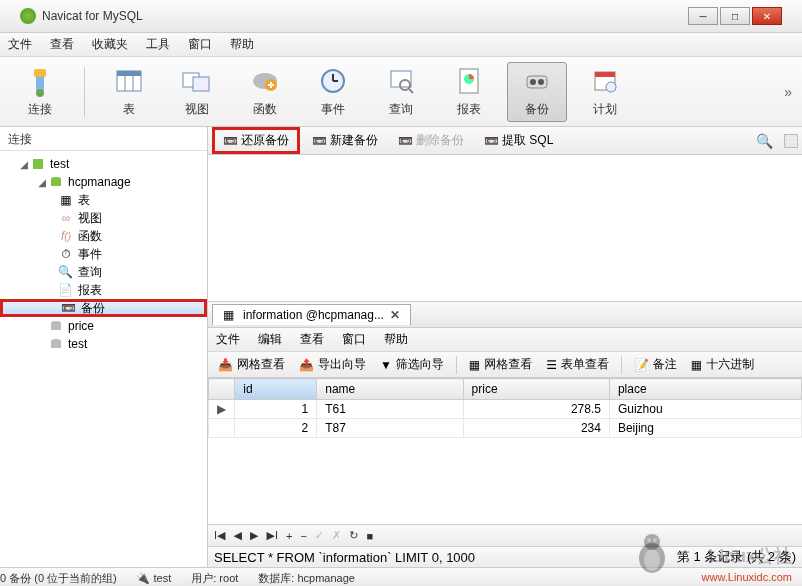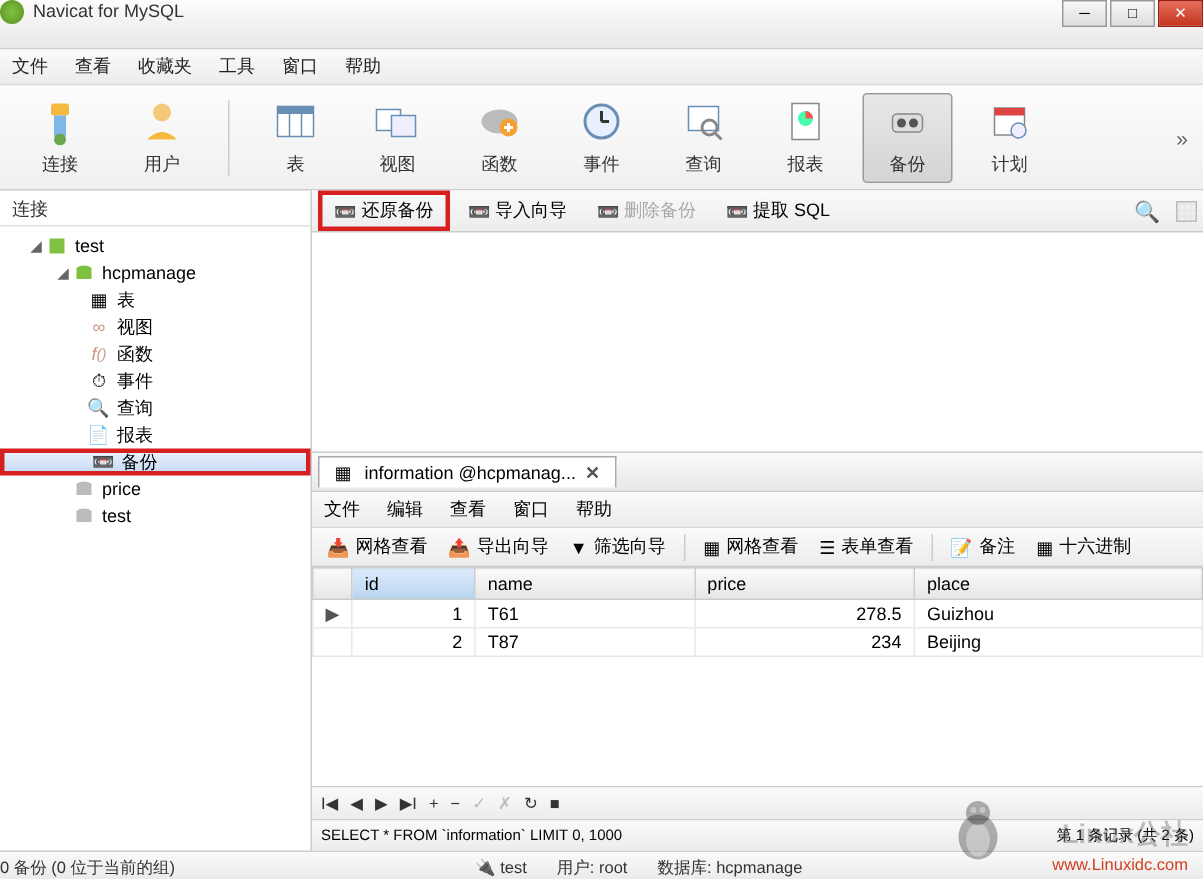--- a/index.html
+++ b/index.html
@@ -1,18 +1,18 @@
 <!DOCTYPE html>
 <html><head>
   <meta charset="utf-8">
   <style>
     * { box-sizing: border-box; margin: 0; padding: 0; font-family: "Microsoft YaHei", Arial, sans-serif; }
     body { width: 802px; height: 586px; background: #fff; font-size: 12px; overflow: hidden; position: relative; }
     
-    .titlebar { height: 33px; background: linear-gradient(#fcfcfc, #e8e8e8); border-bottom: 1px solid #ccc; display: flex; padding: 0 0; }
+    .titlebar { height: 33px; background: linear-gradient(#fcfcfc, #e8e8e8); border-bottom: 1px solid #ccc; display: flex; align-items: center; padding: 0 20px; }
     .titlebar .app-icon { width: 16px; height: 16px; background: radial-gradient(circle, #7fc242, #5a9020); border-radius: 50%; margin-right: 6px; }
     .titlebar .title { flex: 1; color: #333; }
     .titlebar .win-btns { display: flex; gap: 2px; }
     .titlebar .win-btn { width: 30px; height: 18px; border: 1px solid #999; background: linear-gradient(#f8f8f8,#ddd); display: flex; align-items: center; justify-content: center; font-size: 10px; cursor: pointer; }
     .titlebar .win-btn.close { background: linear-gradient(#e76f5b,#c3341c); color: #fff; border-color: #a02010; }
     
     .menubar { height: 24px; background: linear-gradient(#fafafa,#ececec); display: flex; align-items: center; padding: 0 8px; gap: 18px; border-bottom: 1px solid #d8d8d8; }
     .menubar span { cursor: pointer; color: #222; }
     
     .maintoolbar { height: 70px; background: linear-gradient(#fcfcfc,#f0f0f0); border-bottom: 1px solid #ccc; display: flex; align-items: center; padding: 0 10px; gap: 8px; }
@@ -65,21 +65,21 @@
     .grid-area { flex: 1; overflow: auto; border-bottom: 1px solid #ccc; }
     table { border-collapse: collapse; width: 100%; font-size: 12px; }
     th { background: linear-gradient(#fafafa,#e6e6e6); border: 1px solid #ccc; padding: 3px 8px; text-align: left; font-weight: normal; }
     th.sel { background: linear-gradient(#dcebfb,#b8d4f0); margin-left: 20px; }
     td { border: 1px solid #e8e8e8; padding: 2px 8px; }
     td.num { text-align: right; }
     .rowmark { width: 18px; text-align: center; color: #555; }
     
     .navrow { height: 22px; display: flex; align-items: center; padding: 0 6px; gap: 8px; background: linear-gradient(#fafafa,#ececec); border-bottom: 1px solid #ccc; font-size: 11px; color: #333; }
     .navrow .nb { cursor: pointer; font-size: 11px; }
-    .sqlrow { height: 20px; display: flex; align-items: center; padding: 0 6px; gap: 20px; background: linear-gradient(#fafafa,#ececec); font-size: 10px; }
+    .sqlrow { height: 20px; display: flex; align-items: center; padding: 0 6px; gap: 20px; background: linear-gradient(#fafafa,#ececec); font-size: 13px; }
     
     .statusbar { height: 22px; background: linear-gradient(#fafafa,#e8e8e8); border-top: 1px solid #ccc; display: flex; align-items: center; padding: 0 0; gap: 20px; font-size: 11px; color: #333; }
     
     .watermark { position: absolute; right: 10px; bottom: 18px; font-size: 18px; font-weight: bold; color: rgba(80,80,80,0.35); pointer-events: none; }
     .watermark2 { position: absolute; right: 10px; bottom: 3px; font-size: 11px; color: #d04020; pointer-events: none; }
     .penguin { position: absolute; right: 130px; bottom: 12px; width: 40px; height: 44px; pointer-events: none; }
   </style>
 </head>
 <body>
 
@@ -105,29 +105,20 @@
 <div class="maintoolbar">
   <div class="tbtn">
     <div class="ticon">
         <svg viewBox="0 0 32 32">
           <rect x="10" y="4" width="12" height="8" rx="2" fill="#f5b940"></rect>
           <rect x="12" y="12" width="8" height="14" fill="#7fb8e8"></rect>
           <circle cx="16" cy="28" r="4" fill="#6aa84f"></circle>
         </svg>
       </div>
     <span class="tlabel">连接</span>
-  </div>
-  <div class="tbtn">
-    <div class="ticon">
-        <svg viewBox="0 0 32 32">
-          <circle cx="16" cy="10" r="6" fill="#f5c97a"></circle>
-          <path d="M6 28 Q16 18 26 28 Z" fill="#f5b940"></path>
-        </svg>
-      </div>
-    <span class="tlabel">用户</span>
   </div>
   <div class="tsep"></div>
   <div class="tbtn">
     <div class="ticon">
         <svg viewBox="0 0 32 32">
           <rect x="4" y="6" width="24" height="20" fill="#fff" stroke="#6a8fb5"></rect>
           <rect x="4" y="6" width="24" height="5" fill="#6a8fb5"></rect>
           <line x1="12" y1="6" x2="12" y2="26" stroke="#6a8fb5"></line>
           <line x1="20" y1="6" x2="20" y2="26" stroke="#6a8fb5"></line>
         </svg>
@@ -281,21 +272,21 @@
   </div>
 
   <div class="content">
     <div class="subtoolbar">
       <div class="subbtn highlighted">
           <span class="sic">📼</span>
           <span>还原备份</span>
         </div>
       <div class="subbtn">
           <span class="sic">📼</span>
-          <span>导入向导</span>
+          <span>新建备份</span>
         </div>
       <div class="subbtn disabled">
           <span class="sic">📼</span>
           <span>删除备份</span>
         </div>
       <div class="subbtn">
           <span class="sic">📼</span>
           <span>提取 SQL</span>
         </div>
       <span class="search-ic">🔍</span>
@@ -394,21 +385,21 @@
       <div class="sqlrow">
         <span>SELECT * FROM `information` LIMIT 0, 1000</span>
         <span style="margin-left:auto">第 1 条记录 (共 2 条)</span>
       </div>
     </div>
   </div>
 </div>
 
 <div class="statusbar">
   <span>0 备份 (0 位于当前的组)</span>
-  <span style="margin-left:180px"><span>🔌</span> <span>test</span></span>
+  <span style=""><span>🔌</span> <span>test</span></span>
   <span>用户: root</span>
   <span>数据库: hcpmanage</span>
 </div>
 
 <svg class="penguin" viewBox="0 0 40 44">
     <ellipse cx="20" cy="28" rx="13" ry="15" fill="#222" opacity="0.35"></ellipse>
     <ellipse cx="20" cy="30" rx="8" ry="11" fill="#fff" opacity="0.35"></ellipse>
     <circle cx="20" cy="12" r="8" fill="#222" opacity="0.35"></circle>
     <circle cx="17" cy="10" r="2" fill="#fff" opacity="0.35"></circle>
     <circle cx="23" cy="10" r="2" fill="#fff" opacity="0.35"></circle>

